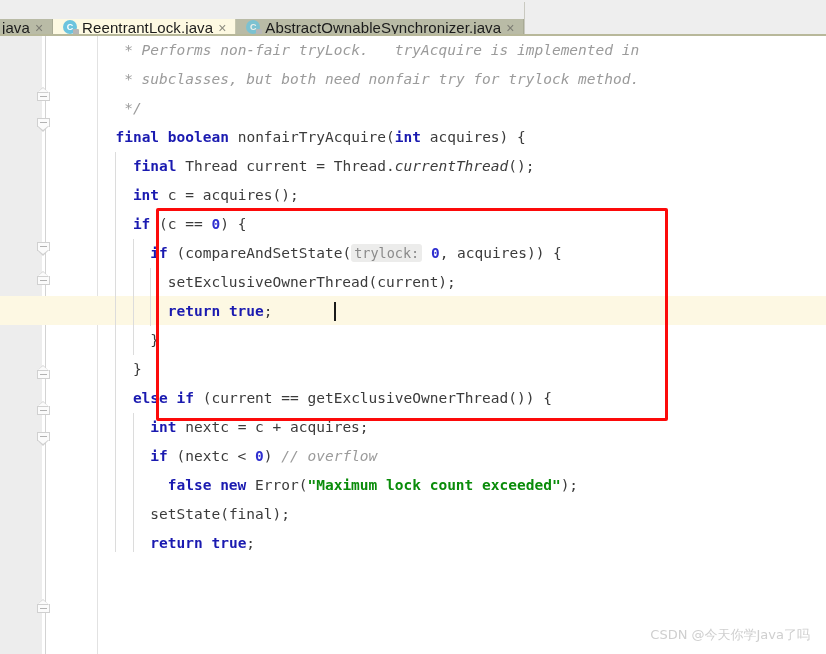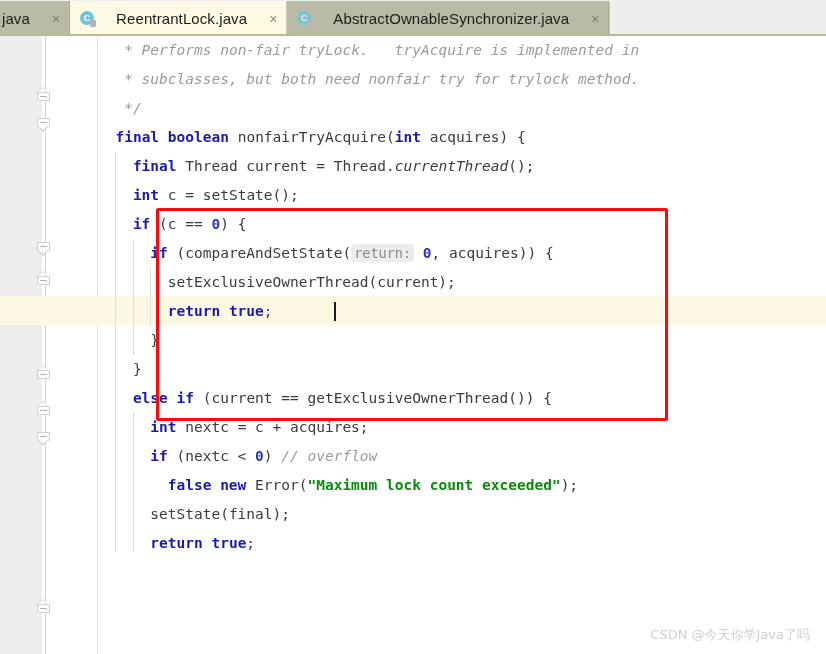--- a/index.html
+++ b/index.html
@@ -30,24 +30,24 @@
     overflow: hidden;
   }
   .tabbar-underline {
     position: absolute;
     left: 0; top: 34px;
     width: 826px; height: 2px;
     background: #b8b89a;
   }
   .tab {
     position: relative;
-    height: 35px;
+    height: 17px;
     display: flex;
     align-items: center;
-    gap: 20px;
+    gap: 3px;
     padding: 0 9px 0 10px;
     background: #b9bba6;
     color: #1b1b1b;
     font-size: 15px;
     white-space: nowrap;
     border-right: 1px solid #a8aa94;
     flex: 0 0 auto;
   }
   .tab.inactive-left {
     padding-left: 2px;
@@ -341,23 +341,23 @@
     <div class="gutter-rightline"></div>
 
     <div class="highlight-band"></div>
 
     <div class="code" id="code-lines">
         <div class="line" style="top: 0px; padding-left: 26.16px;"><span class="cmt">* Performs non-fair tryLock.   tryAcquire is implemented in</span></div>
         <div class="line" style="top: 29px; padding-left: 26.16px;"><span class="cmt">* subclasses, but both need nonfair try for trylock method.</span></div>
         <div class="line" style="top: 58px; padding-left: 26.16px;"><span class="cmt">*/</span></div>
         <div class="line" style="top: 116px; padding-left: 34.88px;"><span class="kw">final</span><span class="punc"> </span><span class="id">Thread current = Thread.</span><span class="stat">currentThread</span><span class="id">();</span></div>
         <div class="line" style="top: 87px; padding-left: 17.44px;"><span class="kw">final</span><span class="punc"> </span><span class="kw">boolean</span><span class="punc"> </span><span class="id">nonfairTryAcquire(</span><span class="kw">int</span><span class="punc"> </span><span class="id">acquires) {</span></div>
-        <div class="line" style="top: 145px; padding-left: 34.88px;"><span class="kw">int</span><span class="punc"> </span><span class="id">c = setState();</span></div>
+        <div class="line" style="top: 145px; padding-left: 34.88px;"><span class="kw">int</span><span class="punc"> </span><span class="id">c = acquires();</span></div>
         <div class="line" style="top: 174px; padding-left: 34.88px;"><span class="kw">if</span><span class="punc"> </span><span class="id">(c == </span><span class="num">0</span><span class="id">) {</span></div>
-        <div class="line" style="top: 203px; padding-left: 52.32px;"><span class="kw">if</span><span class="punc"> </span><span class="id">(compareAndSetState(</span><span class="hint">return:</span><span class="punc"> </span><span class="num">0</span><span class="id">, acquires)) {</span></div>
+        <div class="line" style="top: 203px; padding-left: 52.32px;"><span class="kw">if</span><span class="punc"> </span><span class="id">(compareAndSetState(</span><span class="hint">trylock:</span><span class="punc"> </span><span class="num">0</span><span class="id">, acquires)) {</span></div>
         <div class="line" style="top: 232px; padding-left: 69.76px;"><span class="id">setExclusiveOwnerThread(current);</span></div>
         <div class="line" style="top: 261px; padding-left: 69.76px;"><span class="kw">return</span><span class="punc"> </span><span class="kw">true</span><span class="id">;</span></div>
         <div class="line" style="top: 290px; padding-left: 52.32px;"><span class="id">}</span></div>
         <div class="line" style="top: 319px; padding-left: 34.88px;"><span class="id">}</span></div>
         <div class="line" style="top: 348px; padding-left: 34.88px;"><span class="kw">else</span><span class="punc"> </span><span class="kw">if</span><span class="punc"> </span><span class="id">(current == getExclusiveOwnerThread()) {</span></div>
         <div class="line" style="top: 377px; padding-left: 52.32px;"><span class="kw">int</span><span class="punc"> </span><span class="id">nextc = c + acquires;</span></div>
         <div class="line" style="top: 406px; padding-left: 52.32px;"><span class="kw">if</span><span class="punc"> </span><span class="id">(nextc &lt; </span><span class="num">0</span><span class="id">) </span><span class="cmt">// overflow</span></div>
         <div class="line" style="top: 435px; padding-left: 69.76px;"><span class="kw">false</span><span class="punc"> </span><span class="kw">new</span><span class="punc"> </span><span class="id">Error(</span><span class="str">"Maximum lock count exceeded"</span><span class="id">);</span></div>
         <div class="line" style="top: 464px; padding-left: 52.32px;"><span class="id">setState(final);</span></div>
         <div class="line" style="top: 493px; padding-left: 52.32px;"><span class="kw">return</span><span class="punc"> </span><span class="kw">true</span><span class="id">;</span></div>

